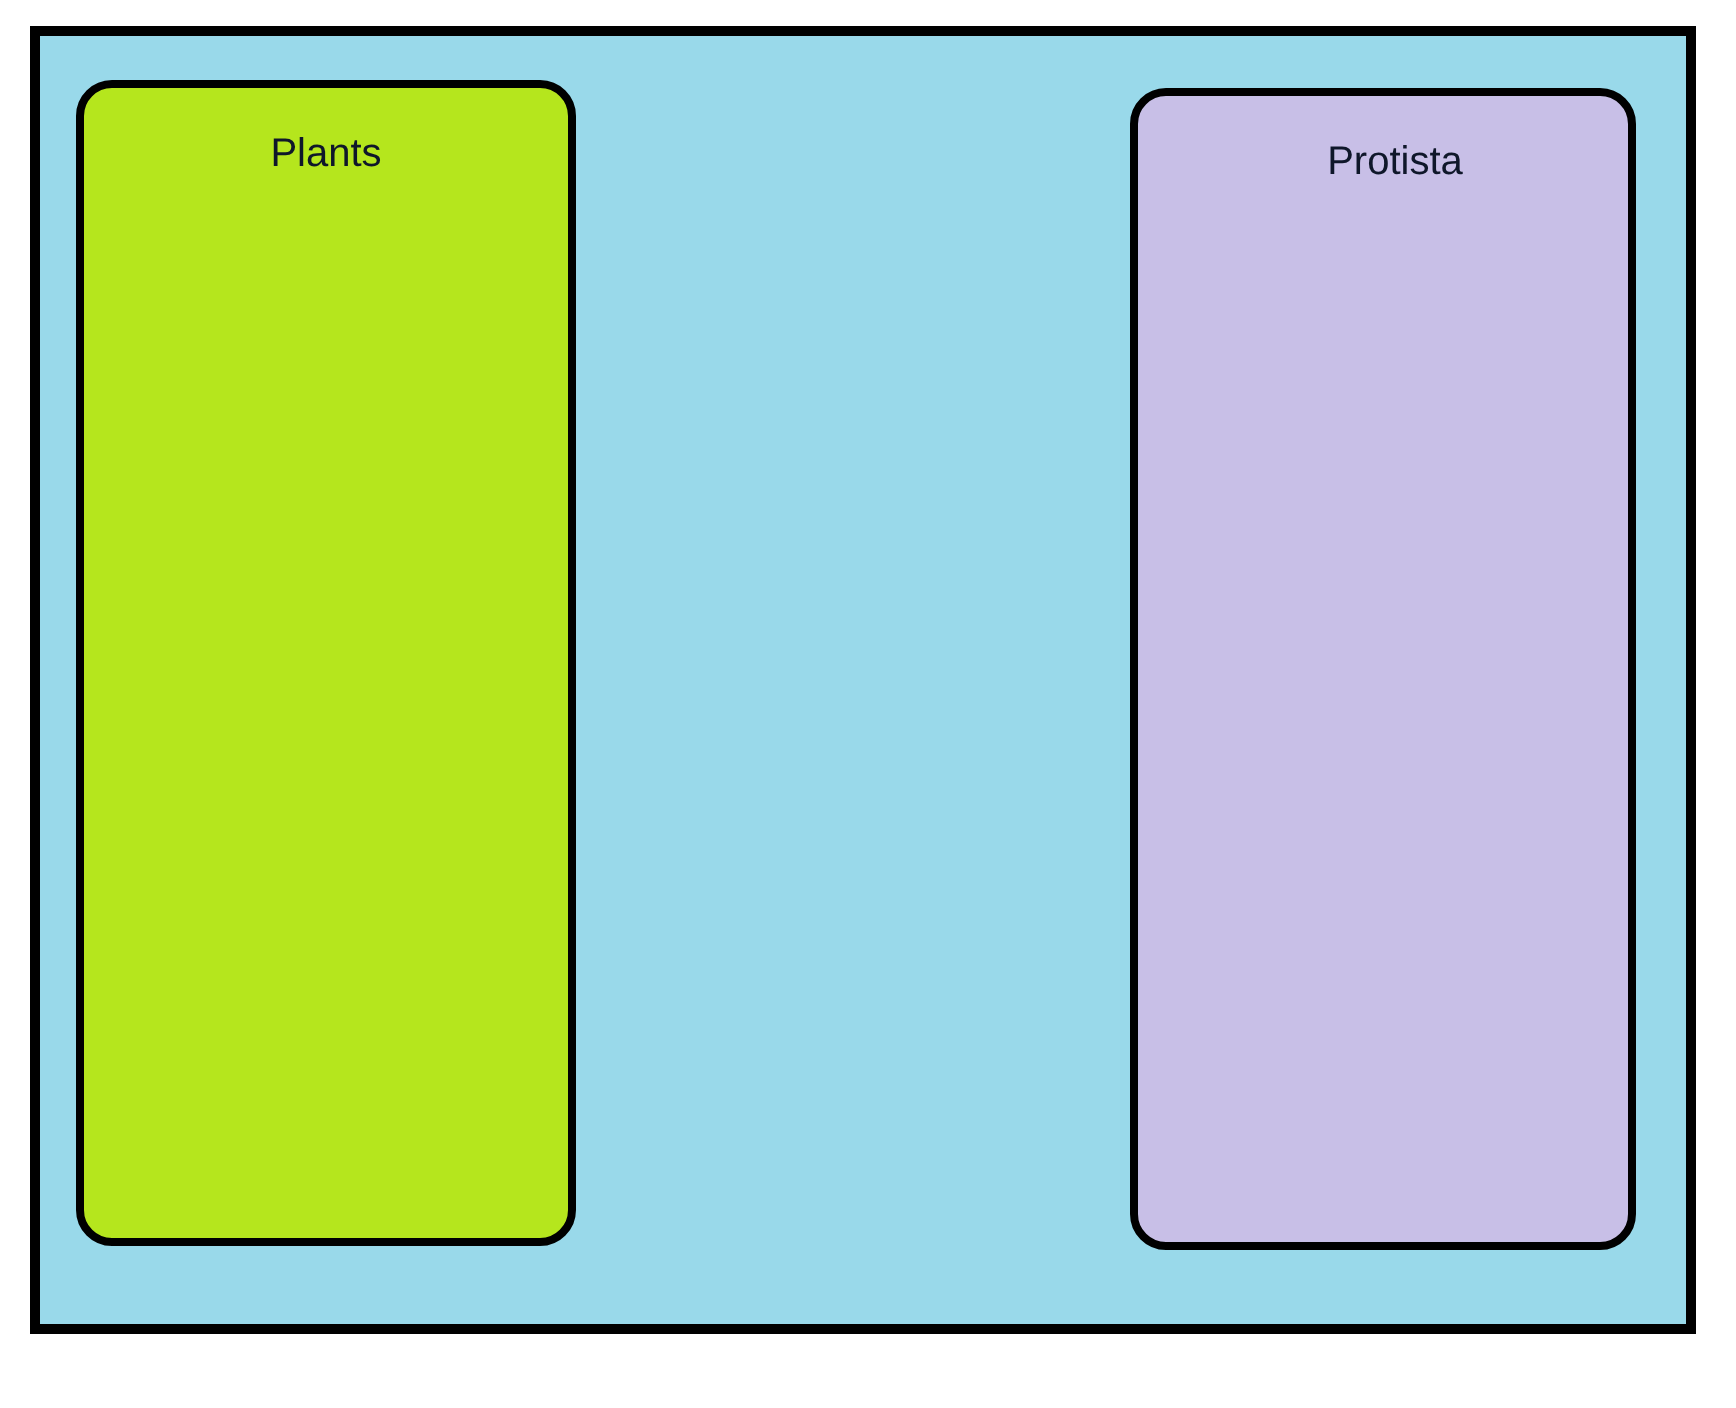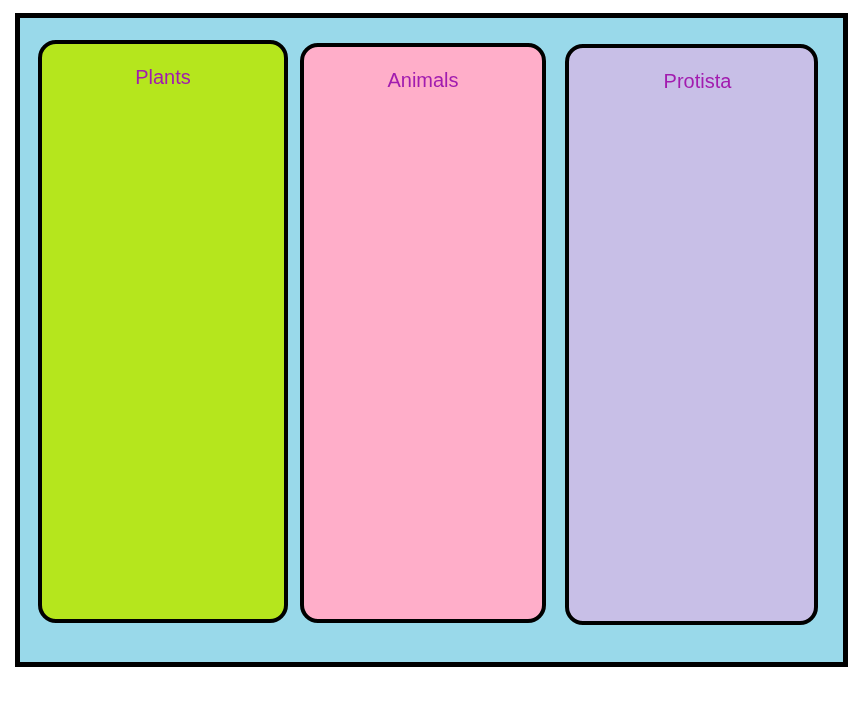--- a/index.html
+++ b/index.html
@@ -48,35 +48,32 @@
     left: 545px;
     top: 26px;
     width: 253px;
     height: 581px;
   }
   .panel-label {
     display: inline-block;
     margin-top: 22px;
     font-size: 20px;
     line-height: 1.1;
-    color: #a21caf;
+    color: #0f172a;
   }
 </style>
 </head>
 <body>
 
 <div class="canvas">
   <div class="board" style="background-color: rgb(153, 217, 234);">
 
     <div class="panel panel-plants" style="background-color: rgb(181, 230, 29);">
       <span class="panel-label">Plants</span>
     </div>
 
-    <div class="panel panel-animals" style="background-color: rgb(255, 174, 201);">
-      <span class="panel-label">Animals</span>
-    </div>
 
     <div class="panel panel-protista" style="background-color: rgb(200, 191, 231); padding-left: 12px;">
       <span class="panel-label">Protista</span>
     </div>
 
   </div>
 </div>
 
 </body></html>

